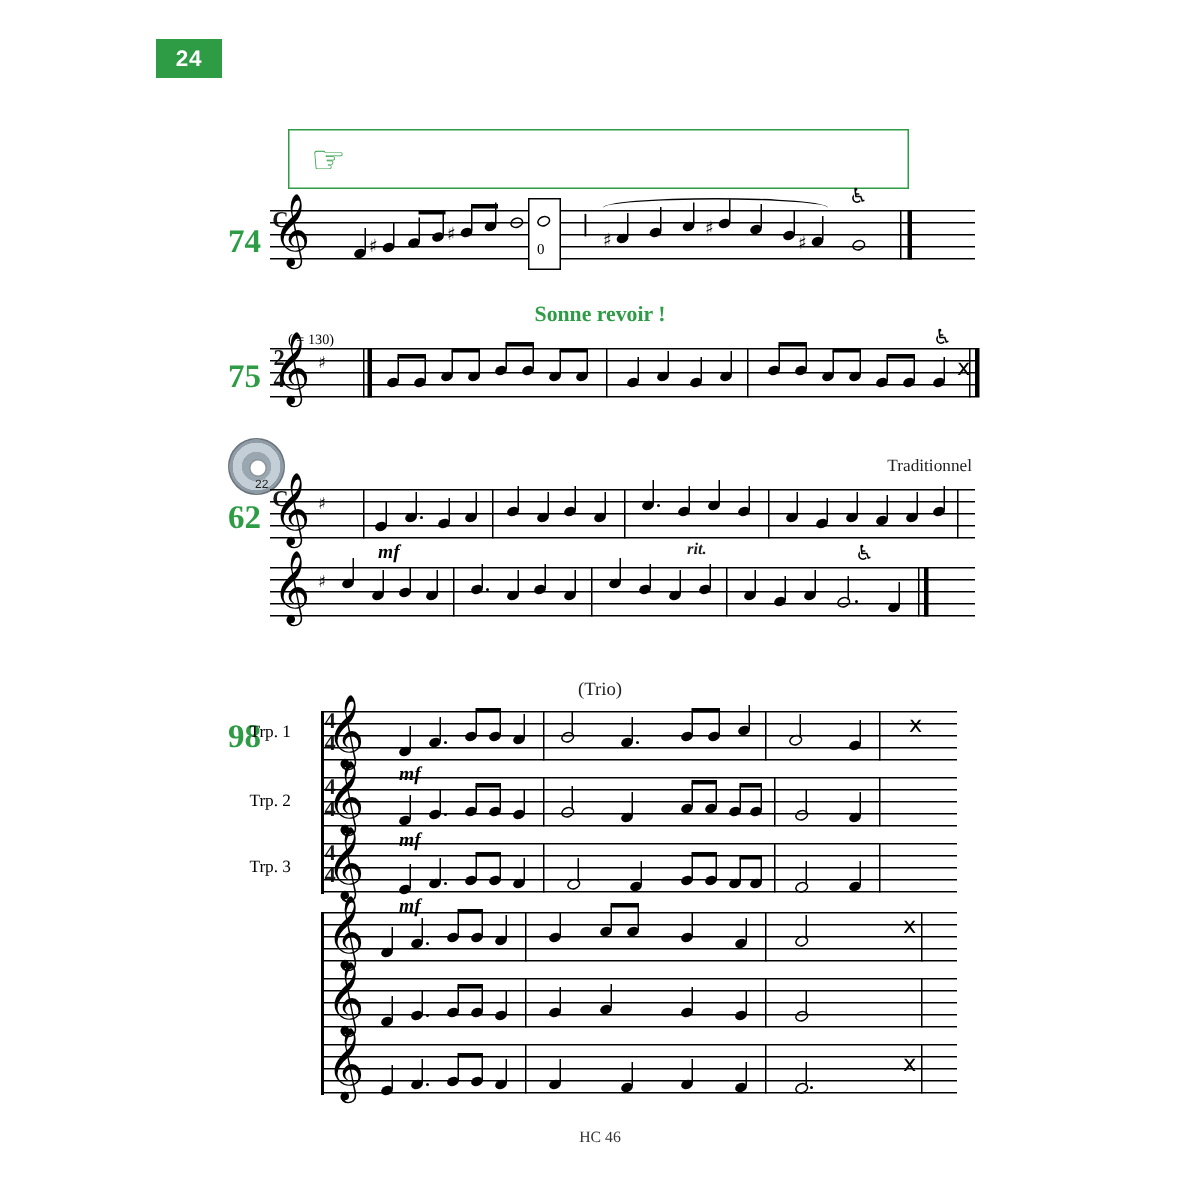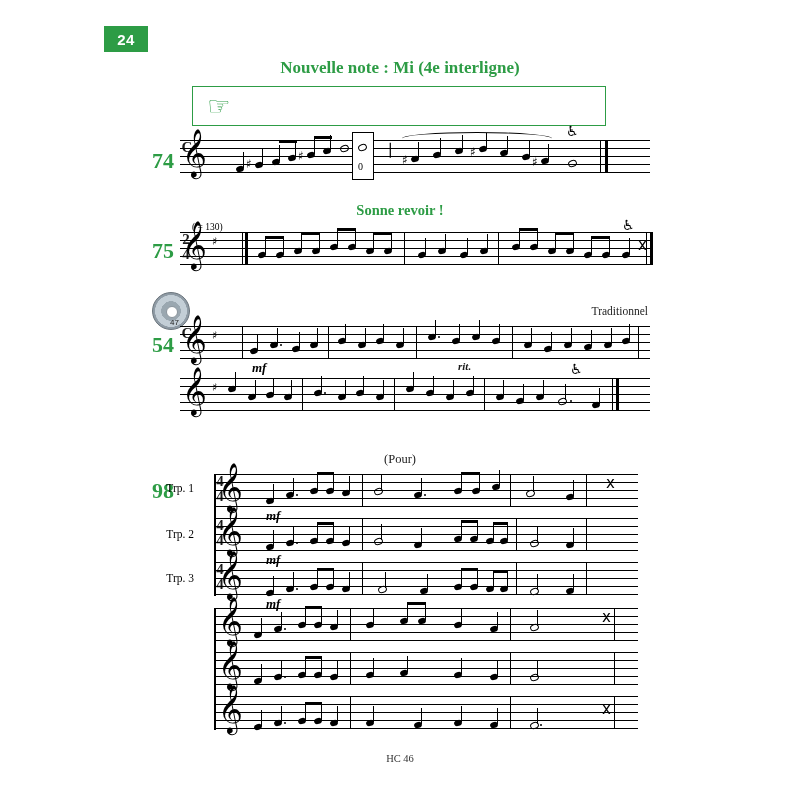--- a/index.html
+++ b/index.html
@@ -287,21 +287,20 @@
     color: #333;
   }
 </style>
 </head>
 <body>
 
 <div class="page">
 
   <div class="page-badge">24</div>
 
-  <div class="green-title t-main">Nouvelle note : Mi (4e interligne)</div>
 
   <div class="tipbox">
     <div class="hand">☞</div>
   </div>
 
   <div class="exnum" style="left:152px; top:148px;">74</div>
   <div class="system" style="left:180px; top:140px; width:470px; height:42px;">
     <div class="staff" style="width:470px; height:32px;">
       <div class="line" style="top:0px;"></div>
       <div class="line" style="top:8px;"></div>
@@ -433,22 +432,22 @@
       <div class="stem" style="left:449px; top:6px; height:16px;"></div>
     <div class="flagrest" style="left:458px; top:6px;">x</div>
     <div class="barline" style="left:466px; top:0; height:33px;"></div>
     <div class="barline thick" style="left:470px; top:0; height:33px;"></div>
   </div>
 
   <div class="credit">Traditionnel</div>
   <div class="cd">
       <div class="hole"></div>
     </div>
-  <div class="cd-num">47</div>
-  <div class="exnum" style="left:152px; top:332px;">54</div>
+  <div class="cd-num">22</div>
+  <div class="exnum" style="left:152px; top:332px;">62</div>
 
   <div class="system" style="left:180px; top:326px; width:470px; height:44px;">
     <div class="staff" style="width:470px; height:32px;">
       <div class="line" style="top:0px;"></div>
       <div class="line" style="top:8px;"></div>
       <div class="line" style="top:16px;"></div>
       <div class="line" style="top:24px;"></div>
       <div class="line" style="top:32px;"></div>
     </div>
     <div class="glyph clef" style="left:2px; top:-8px;">𝄞</div>
@@ -556,21 +555,21 @@
     <div class="fermata" style="left:390px; top:-16px;">♿</div>
     <div class="nh open" style="left:378px; top:20px;"></div>
       <div class="stem" style="left:385px; top:6px; height:16px;"></div>
     <div class="dot" style="left:390px; top:22px;"></div>
     <div class="nh" style="left:412px; top:24px;"></div>
       <div class="stem" style="left:419px; top:10px; height:16px;"></div>
     <div class="barline" style="left:432px; top:0; height:33px;"></div>
     <div class="barline thick" style="left:436px; top:0; height:33px;"></div>
   </div>
 
-  <div class="subtitle-trio">(Pour)</div>
+  <div class="subtitle-trio">(Trio)</div>
   <div class="exnum" style="left:152px; top:478px;">98</div>
 
   <div class="partlabel" style="left:148px; top:482px; width:46px;">Trp. 1</div>
   <div class="partlabel" style="left:148px; top:528px; width:46px;">Trp. 2</div>
   <div class="partlabel" style="left:148px; top:572px; width:46px;">Trp. 3</div>
 
   <div class="barline" style="left:214px; top:474px; height:122px; width:2px;"></div>
 
   <div class="system" style="left:214px; top:474px; width:424px; height:34px;">
     <div class="staff" style="width:424px; height:32px;">

